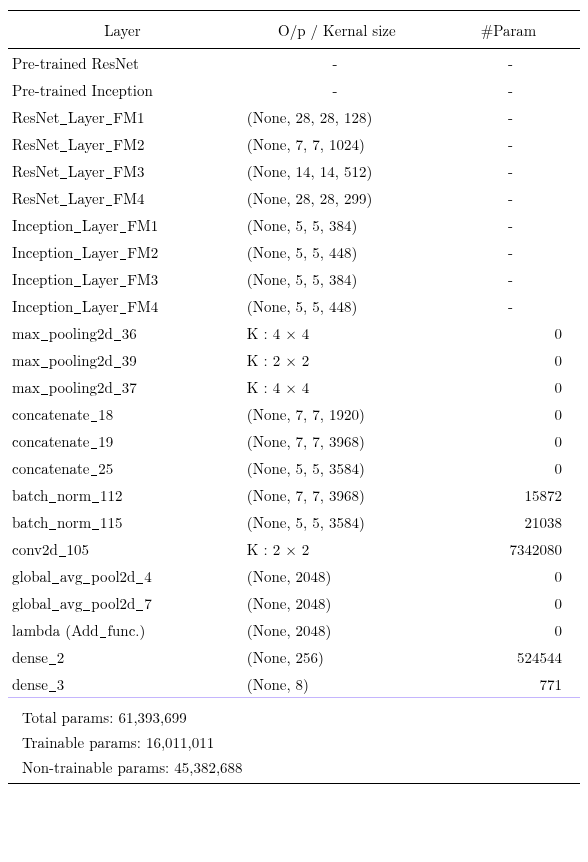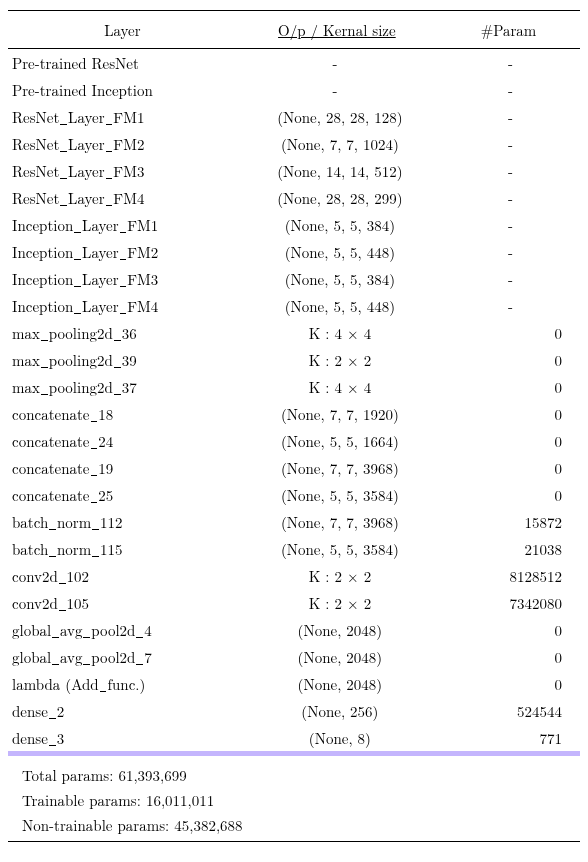--- a/index.html
+++ b/index.html
@@ -18,33 +18,33 @@
     thead tr {
       border-top: 1px solid #000;
       border-bottom: 1px solid #000;
     }
     th {
       font-weight: normal;
       padding: 8px 4px 8px 4px;
       text-align: center;
     }
     th.col-layer { width: 40%; }
-    th.col-size { width: 35%; text-decoration: underline; }
+    th.col-size { width: 35%; }
     th.col-param { width: 25%; }
     td {
       padding: 3px 4px;
       vertical-align: baseline;
     }
     td.col-layer { text-align: left; margin-left: 28px; }
-    td.col-size { text-align: center; padding-left: 10px;}
+    td.col-size { text-align: left; padding-left: 10px;}
     td.col-size.center { text-align: center; padding-left: 0;}
     td.col-param { text-align: right; padding-right: 18px;}
     td.col-param.center { text-align: center; padding-right: 0;}
     tbody.summary-top {
-      border-top: 5px solid #c4b5fd;
+      border-top: 1px solid #c4b5fd;
     }
     tbody.summary-bottom-rule {
       border-bottom: 1.5px solid #000;
     }
     .summary-row td {
       padding: 2px 4px 2px 14px;
     }
     .summary-row.first td { padding-top: 8px;}
     .summary-row.last td { padding-bottom: 6px;}
     .underscore {
@@ -135,48 +135,38 @@
         <td class="col-layer">max<span class="underscore"></span>pooling2d<span class="underscore"></span>37</td>
         <td class="col-size">K : 4 <span class="mult">×</span> 4</td>
         <td class="col-param">0</td>
       </tr>
       <tr>
         <td class="col-layer">concatenate<span class="underscore"></span>18</td>
         <td class="col-size">(None, 7, 7, 1920)</td>
         <td class="col-param">0</td>
       </tr>
       <tr>
-        <td class="col-layer">concatenate<span class="underscore"></span>24</td>
-        <td class="col-size">(None, 5, 5, 1664)</td>
-        <td class="col-param">0</td>
-      </tr>
-      <tr>
         <td class="col-layer">concatenate<span class="underscore"></span>19</td>
         <td class="col-size">(None, 7, 7, 3968)</td>
         <td class="col-param">0</td>
       </tr>
       <tr>
         <td class="col-layer">concatenate<span class="underscore"></span>25</td>
         <td class="col-size">(None, 5, 5, 3584)</td>
         <td class="col-param">0</td>
       </tr>
       <tr>
         <td class="col-layer">batch<span class="underscore"></span>norm<span class="underscore"></span>112</td>
         <td class="col-size">(None, 7, 7, 3968)</td>
         <td class="col-param">15872</td>
       </tr>
       <tr>
         <td class="col-layer">batch<span class="underscore"></span>norm<span class="underscore"></span>115</td>
         <td class="col-size">(None, 5, 5, 3584)</td>
         <td class="col-param">21038</td>
-      </tr>
-      <tr>
-        <td class="col-layer">conv2d<span class="underscore"></span>102</td>
-        <td class="col-size">K : 2 <span class="mult">×</span> 2</td>
-        <td class="col-param">8128512</td>
       </tr>
       <tr>
         <td class="col-layer">conv2d<span class="underscore"></span>105</td>
         <td class="col-size">K : 2 <span class="mult">×</span> 2</td>
         <td class="col-param">7342080</td>
       </tr>
       <tr>
         <td class="col-layer">global<span class="underscore"></span>avg<span class="underscore"></span>pool2d<span class="underscore"></span>4</td>
         <td class="col-size">(None, 2048)</td>
         <td class="col-param">0</td>

